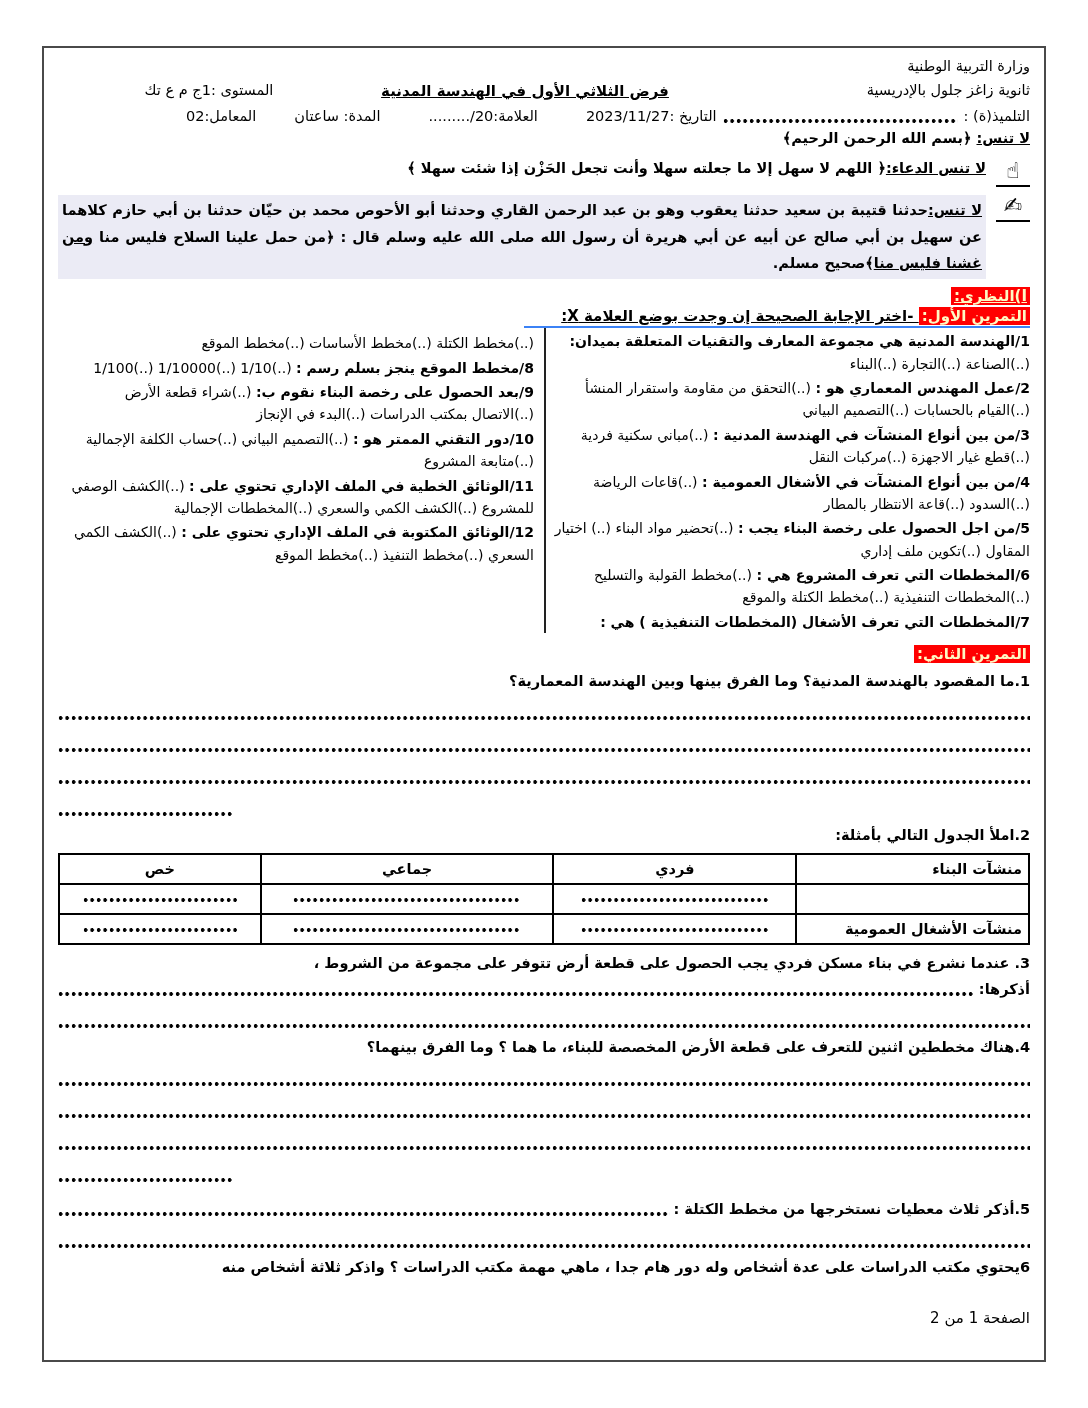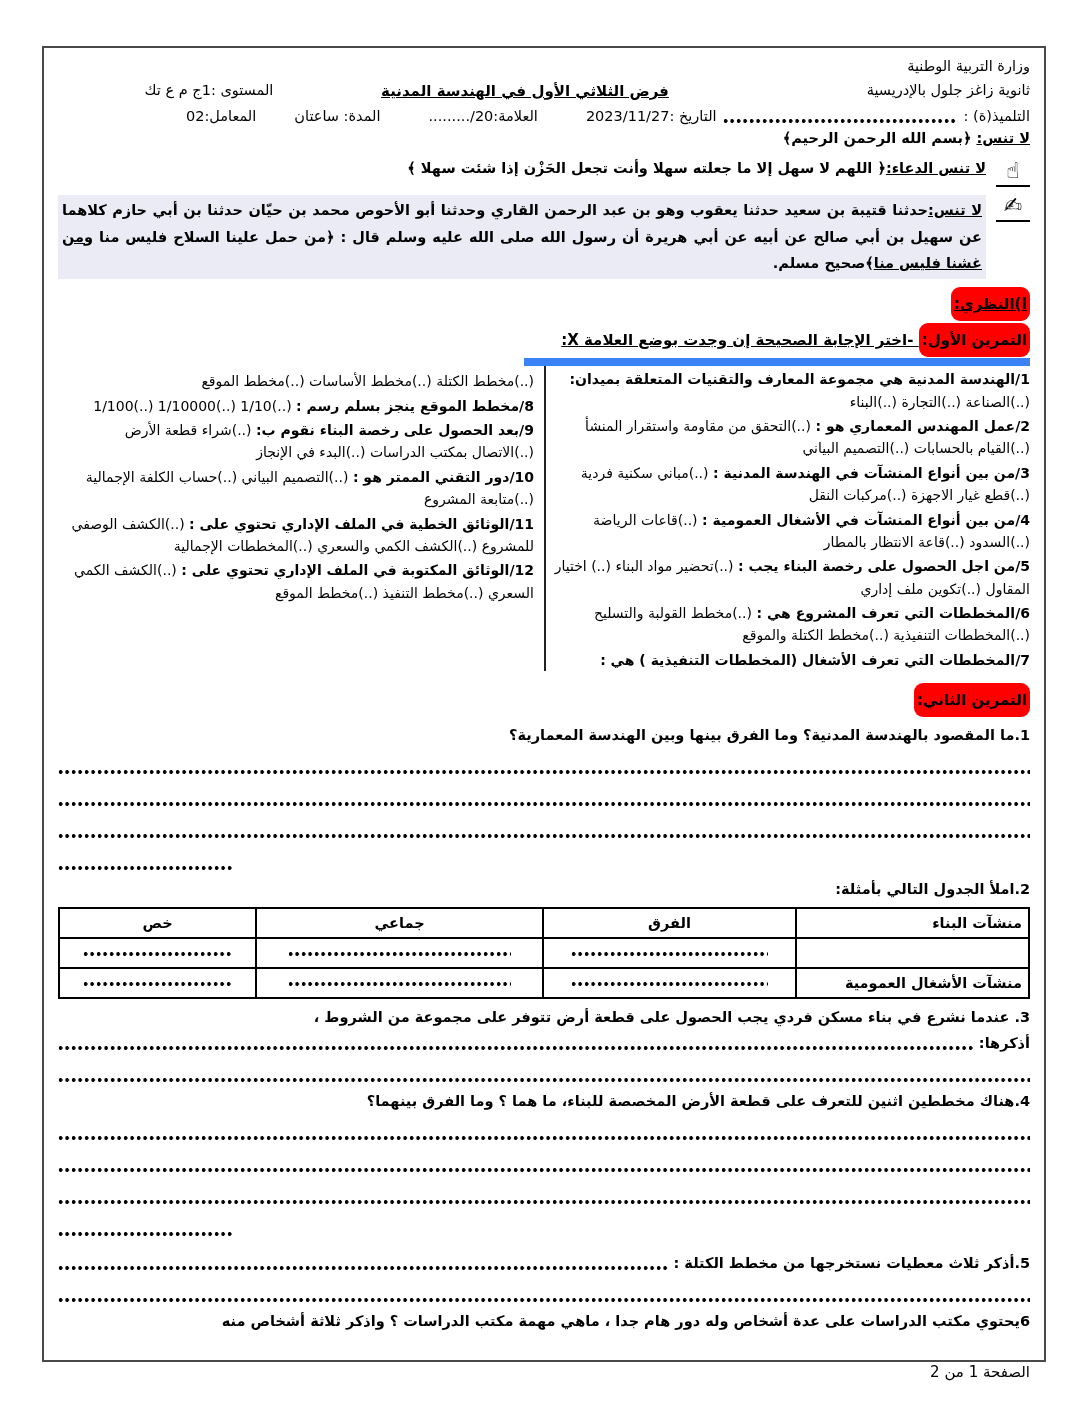--- a/index.html
+++ b/index.html
@@ -37,27 +37,27 @@
   .dua-row{display:flex;align-items:flex-start;margin-top:14px;font-size:14.5px;font-weight:bold;gap:10px;}
   .icon-cell{width:34px;text-align:center;font-size:22px;line-height:1;border-bottom:2px solid #000;padding-bottom:3px;flex:0 0 auto;}
   .hadith-row{display:flex;align-items:flex-start;margin-top:8px;gap:10px;}
   .hadith-text{
     background:var(--hadith-bg,#ebebf5);
     font-size:14.5px;font-weight:bold;line-height:1.85;text-align:justify;
     padding:2px 4px;flex:1;
   }
   
   .red-chip{
-    display:inline-block;background:var(--hl-red,#ff0000);color:#000000;
-    font-weight:bold;padding:8px 3px;border-radius:9px;
+    display:inline-block;background:var(--hl-red,#ff0000);color:#fef9c3;
+    font-weight:bold;padding:0 3px;
   }
   .sec-theory{margin-top:8px;font-size:15px;}
   .ex1-head{
     margin-top:2px;font-size:15px;font-weight:bold;
-    width:506px;border-bottom:8px solid #3b82f6;padding-bottom:1px;
+    width:506px;border-bottom:2px solid #3b82f6;padding-bottom:1px;
   }
   .mcq{display:flex;align-items:stretch;}
   .col-r{width:50%;border-left:2px solid #222;padding-left:6px;box-sizing:border-box;}
   .col-l{width:50%;padding-right:10px;padding-left:2px;box-sizing:border-box;padding-top:2px;}
   .q{font-size:14px;line-height:1.6;margin-top:2px;}
   .q .stem{font-weight:bold;}
   
   .ex2-head{margin-top:12px;font-size:15px;}
   .q2txt{margin-top:10px;font-size:14.5px;font-weight:bold;}
   .inline-dots{display:flex;align-items:flex-end;margin-top:10px;font-size:14.5px;font-weight:bold;gap:4px;}
@@ -188,21 +188,21 @@
     <div class="dots dotline"></div>
     <div class="dots dotline"></div>
     <div class="dots dotline short"></div>
 
     <div class="q2txt">2.املأ الجدول التالي بأمثلة:</div>
 
     <table class="ex2">
       <tbody>
           <tr>
         <td class="lbl">منشآت البناء</td>
-        <td class="hd">الفرق</td>
+        <td class="hd">فردي</td>
         <td class="hd">جماعي</td>
         <td class="hd">خص</td>
       </tr>
       <tr>
         <td class="lbl"></td>
         <td>
               <div class="dots cell-dots"></div>
             </td>
         <td>
               <div class="dots cell-dots"></div>

